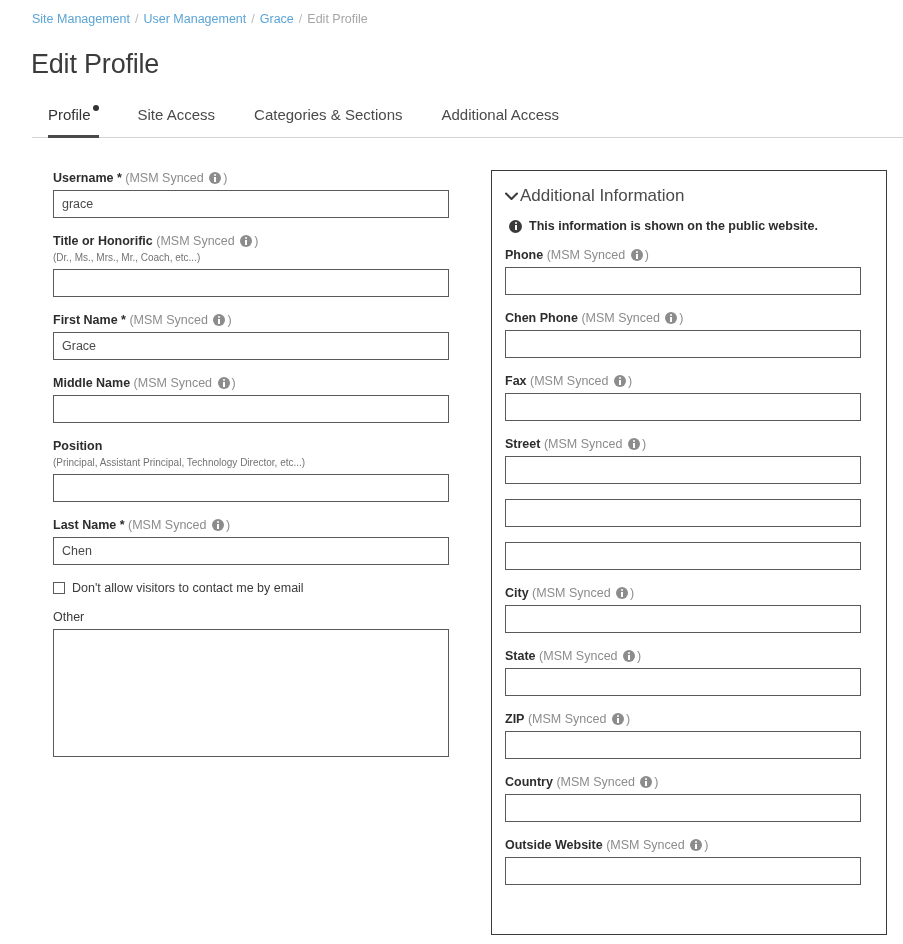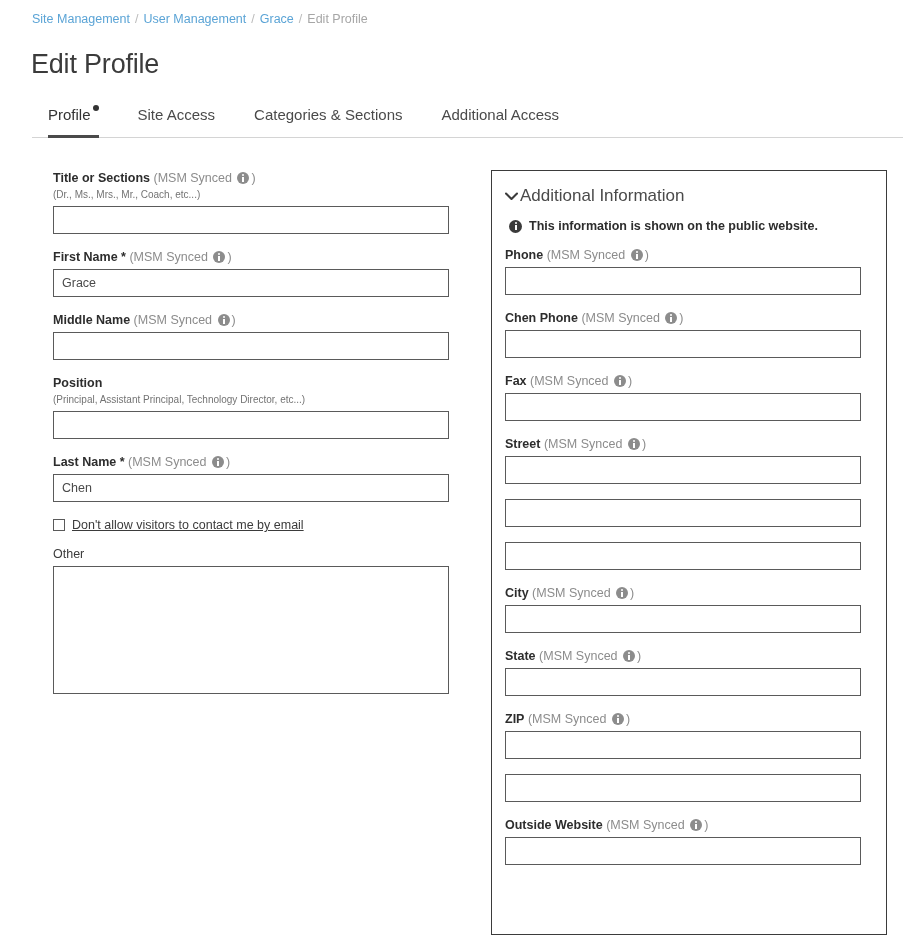--- a/index.html
+++ b/index.html
@@ -150,21 +150,20 @@
   .check-box {
     width: 12px; height: 12px;
     border: 1px solid #5a5a5a;
     background: #ffffff;
     margin-right: 7px;
     flex: none;
   }
   .check-label {
     font-size: 12.5px; line-height: 16px;
     color: #3b3b3b;
-    text-decoration: underline;
   }
 
   
   .panel-head {
     display: flex; align-items: center;
     font-size: 17px; line-height: 22px;
     color: #4a4a4a;
     margin-bottom: 11px;
     cursor: pointer;
   }
@@ -195,21 +194,25 @@
 
   <div class="tabs" id="tabs">
       <div class="tab active"><span>Profile</span><span class="tab-dot"></span></div>
       <div class="tab"><span>Site Access</span></div>
       <div class="tab"><span>Categories &amp; Sections</span></div>
       <div class="tab"><span>Additional Access</span></div>
     </div>
 
   <div class="col-left" id="col-left">
       <div class="field">
-        <div class="f-label"><span>Title or Sections</span><span class="muted"> (MSM Synced </span><span class="info-ico"></span><span class="muted">)</span><span class="f-hint">(Dr., Ms., Mrs., Mr., Coach, etc...)</span></div>
+        <div class="f-label"><span>Username *</span><span class="muted"> (MSM Synced </span><span class="info-ico"></span><span class="muted">)</span></div>
+        <input type="text" class="f-input" value="grace" style="">
+      </div>
+      <div class="field">
+        <div class="f-label"><span>Title or Honorific</span><span class="muted"> (MSM Synced </span><span class="info-ico"></span><span class="muted">)</span><span class="f-hint">(Dr., Ms., Mrs., Mr., Coach, etc...)</span></div>
         <input type="text" class="f-input" style="">
       </div>
       <div class="field">
         <div class="f-label"><span>First Name *</span><span class="muted"> (MSM Synced </span><span class="info-ico"></span><span class="muted">)</span></div>
         <input type="text" class="f-input" value="Grace" style="">
       </div>
       <div class="field">
         <div class="f-label"><span>Middle Name</span><span class="muted"> (MSM Synced </span><span class="info-ico"></span><span class="muted">)</span></div>
         <input type="text" class="f-input" style="">
       </div>
@@ -269,20 +272,21 @@
         </div>
         <div class="field">
           <div class="f-label"><span>State</span><span class="muted"> (MSM Synced </span><span class="info-ico"></span><span class="muted">)</span></div>
           <input type="text" class="f-input" style="">
         </div>
         <div class="field">
           <div class="f-label"><span>ZIP</span><span class="muted"> (MSM Synced </span><span class="info-ico"></span><span class="muted">)</span></div>
           <input type="text" class="f-input" style="">
         </div>
         <div class="field">
+          <div class="f-label"><span>Country</span><span class="muted"> (MSM Synced </span><span class="info-ico"></span><span class="muted">)</span></div>
           <input type="text" class="f-input" style="">
         </div>
         <div class="field">
           <div class="f-label"><span>Outside Website</span><span class="muted"> (MSM Synced </span><span class="info-ico"></span><span class="muted">)</span></div>
           <input type="text" class="f-input" style="">
         </div>
       </div>
   </div>
 
 </div>

